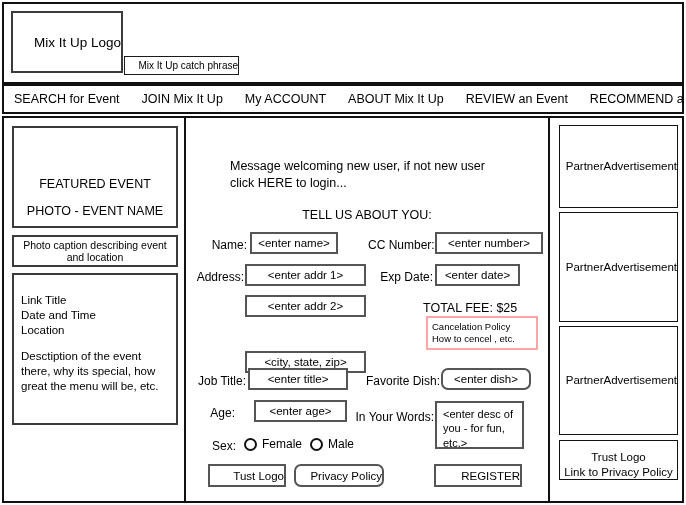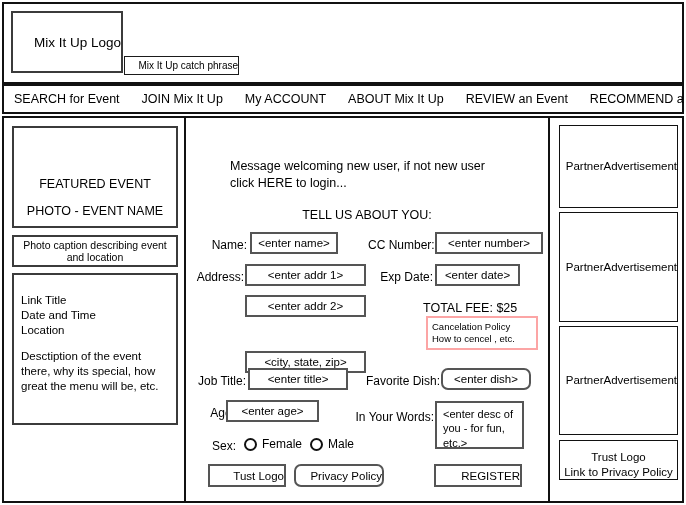--- a/index.html
+++ b/index.html
@@ -208,21 +208,21 @@
   
   #lbl-name     { left: 17px;  top: 120px; width: 44px; }
   #in-name      { left: 64px;  top: 114px; width: 88px; height: 22px; }
   #lbl-address  { left: 6px;   top: 152px; width: 52px; }
   #in-addr1     { left: 59px;  top: 146px; width: 121px; height: 22px; }
   #in-addr2     { left: 59px;  top: 177px; width: 121px; height: 22px; }
   #in-city      { left: 59px;  top: 207px; width: 121px; height: 22px; margin-top: 26px; }
   #lbl-job      { left: 6px;   top: 256px; width: 54px; }
   #in-job       { left: 62px;  top: 250px; width: 100px; height: 22px; }
   #lbl-age      { left: 19px;  top: 288px; width: 30px; }
-  #in-age       { left: 40px;  top: 282px; width: 93px; height: 22px; }
+  #in-age       { left: 68px;  top: 282px; width: 93px; height: 22px; }
   #lbl-sex      { left: 20px;  top: 321px; width: 30px; }
 
   .radio-wrap {
     position: absolute;
     display: flex;
     align-items: center;
     font-size: 12px;
     cursor: pointer;
   }
   .radio-dot {

